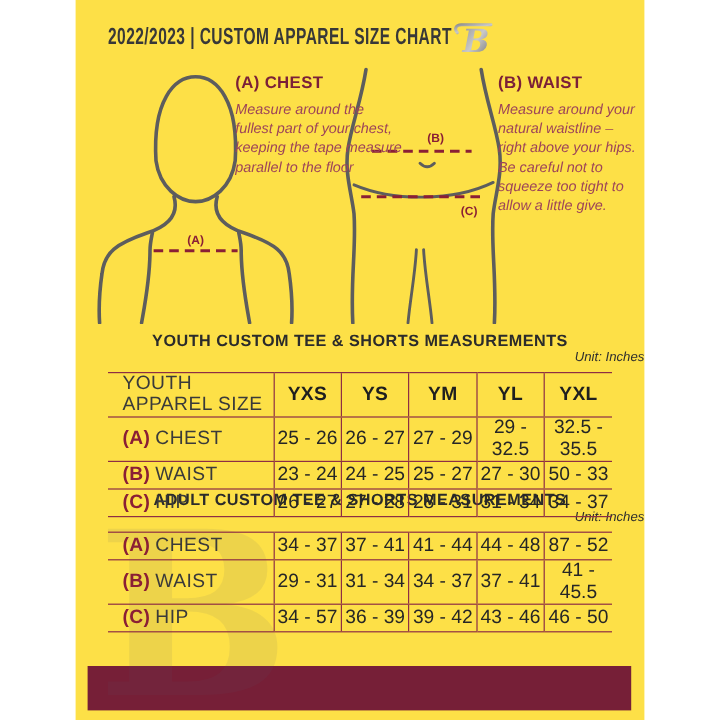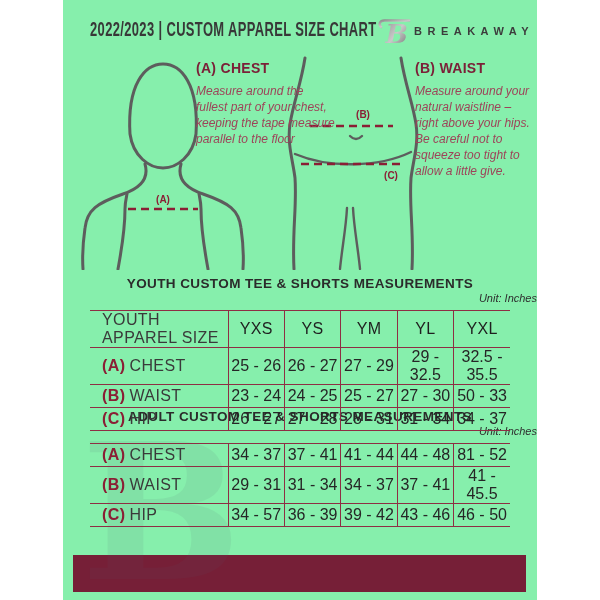--- a/index.html
+++ b/index.html
@@ -4,21 +4,21 @@
 <style>
   * { margin:0; padding:0; box-sizing:border-box; }
   html,body { width:600px; height:600px; }
   body {
     background:#ffffff;
     font-family:"Liberation Sans", sans-serif;
     position:relative; overflow:hidden;
   }
   .doc {
     position:absolute; left:63px; top:0; width:474px; height:600px;
-    background:#86efac;
+    background:#fde047;
   }
   
   .hdr-title {
     position:absolute; left:27px; top:19px;
     font-size:18px; font-weight:bold; color:#383838;
     letter-spacing:.5px; white-space:nowrap;
     display:inline-block; transform:scale(.72,1.08); transform-origin:left top;
   }
   .logo { position:absolute; left:311px; top:12px; }
   .brand {
@@ -60,21 +60,21 @@
   }
   .size-table td {
     border-top:1.4px solid #8e2e44; border-bottom:1.4px solid #8e2e44;
     height:23px; font-size:16px; color:#262626; text-align:center;
     background:transparent;
   }
   .size-table td.c0 {
     text-align:left; padding-left:12px; letter-spacing:.4px; color:#3a3a3a;
   }
   .size-table td.val { border-left:1.4px solid #8e2e44; }
-  .size-table tr.hrow td.val { font-weight:normal; color:#1f1f1f; letter-spacing:.3px; }
+  .size-table tr.hrow td.val { font-weight:bold; color:#1f1f1f; letter-spacing:.3px; }
   .row-prefix { color:#8a1f35; font-weight:bold; }
   .row-label { margin-left:4px; }
   
   .watermark {
     position:absolute; left:18px; top:418px; z-index:1;
     font-family:"DejaVu Serif", serif; font-weight:bold;
     font-size:190px; line-height:1; color:#5a5a6e; opacity:.09;
     pointer-events:none;
   }
   .footer-bar {
@@ -92,21 +92,20 @@
     <defs>
       <linearGradient id="lg" x1="0" y1="0" x2="1" y2="1">
         <stop offset="0" stop-color="#8f8f8f"></stop>
         <stop offset=".5" stop-color="#c9c9c9"></stop>
         <stop offset="1" stop-color="#6e6e6e"></stop>
       </linearGradient>
     </defs>
     <path d="M37 9 H11 C6 9 4.5 13 7.5 16" stroke="url(#lg)" stroke-width="2.6" fill="none" stroke-linecap="round"></path>
     <text x="12" y="33" font-family="DejaVu Serif, serif" font-size="28" font-weight="bold" font-style="italic" fill="url(#lg)">B</text>
   </svg>
-  <div class="brand">BREAKAWAY</div>
 
   <svg class="fig fig-torso" width="172" height="214" viewBox="0 0 172 214">
     <g stroke="#5d5d5d" stroke-width="3" fill="none" stroke-linecap="round">
       <path d="M53,78 C50,28 68,8 86,8 C104,8 122,28 119,78 C116,100 100,112 86,112 C72,112 56,100 53,78"></path>
       <path d="M68,108 C72,122 64,132 46,138 C20,147 10,154 8,172 C6,186 5,198 6,213"></path>
       <path d="M104,108 C100,122 108,132 126,138 C152,147 162,154 164,172 C166,186 167,198 166,213"></path>
       <path d="M50,138 C49,143 48,147 48,153 C48,176 44,196 41,213"></path>
       <path d="M122,138 C123,143 124,147 124,153 C124,176 128,196 131,213"></path>
     </g>
     <line x1="51" y1="153" x2="121" y2="153" stroke="#8a1f35" stroke-width="2.4" stroke-dasharray="8 5"></line>
@@ -202,21 +201,21 @@
           <col>
           <col>
         </colgroup>
       <tbody>
       <tr>
         <td class="c0"><span class="row-prefix">(A)</span><span class="row-label">CHEST</span></td>
         <td class="val">34 - 37</td>
         <td class="val">37 - 41</td>
         <td class="val">41 - 44</td>
         <td class="val">44 - 48</td>
-        <td class="val">81 - 52</td>
+        <td class="val">87 - 52</td>
       </tr>
       <tr>
         <td class="c0"><span class="row-prefix">(B)</span><span class="row-label">WAIST</span></td>
         <td class="val">29 - 31</td>
         <td class="val">31 - 34</td>
         <td class="val">34 - 37</td>
         <td class="val">37 - 41</td>
         <td class="val">41 - 45.5</td>
       </tr>
       <tr>

